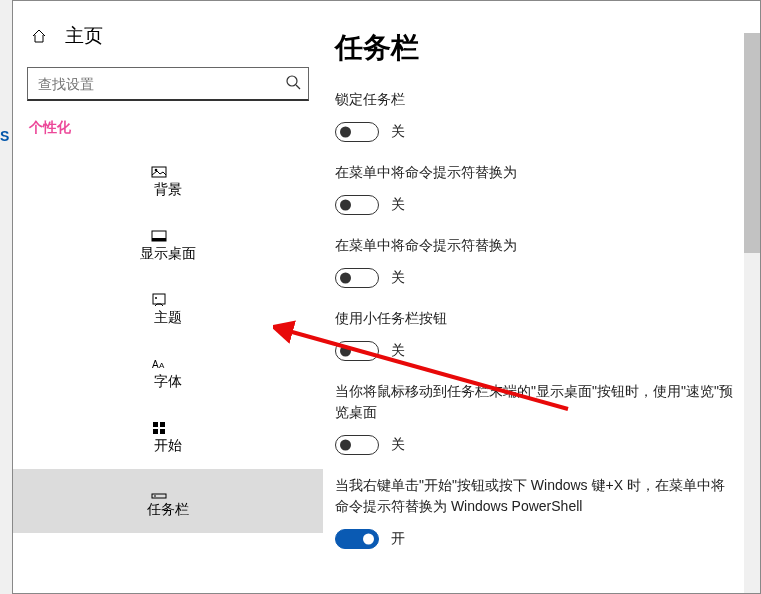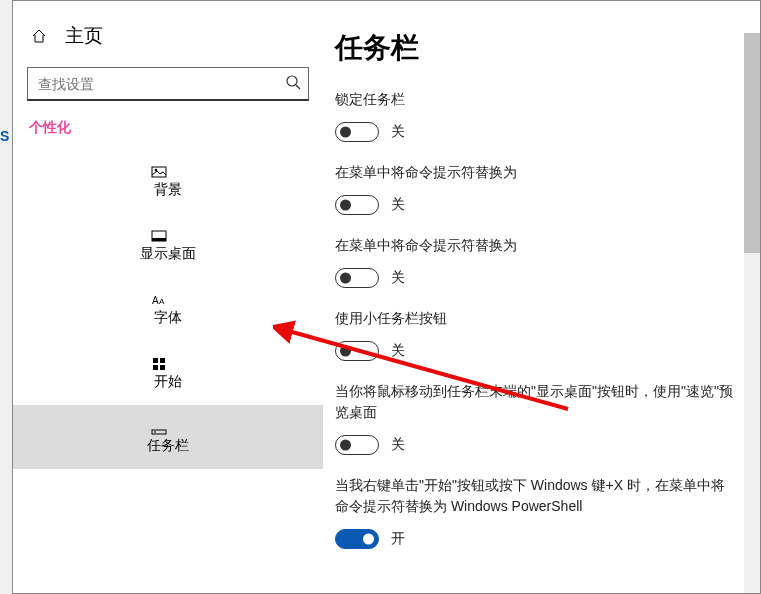--- a/index.html
+++ b/index.html
@@ -275,20 +275,30 @@
               <svg width="16" height="16" viewBox="0 0 16 16">
                 <rect x="1" y="3" width="14" height="10" stroke="#000" fill="none"></rect>
                 <rect x="1" y="10" width="14" height="3" fill="#000"></rect>
               </svg>
             </span>
             <span>显示桌面</span>
           </div>
           <div class="nav-item">
             <span class="icon">
               <svg width="16" height="16" viewBox="0 0 16 16">
+                <rect x="2" y="2" width="12" height="10" stroke="#000" fill="none"></rect>
+                <path d="M4 14 L6 12 L10 12 L12 14" stroke="#000" fill="none"></path>
+                <circle cx="5" cy="6" r="1" fill="#000"></circle>
+              </svg>
+            </span>
+            <span>主题</span>
+          </div>
+          <div class="nav-item">
+            <span class="icon">
+              <svg width="16" height="16" viewBox="0 0 16 16">
                 <text x="1" y="12" font-size="10" font-family="serif" fill="#000">A</text>
                 <text x="8" y="12" font-size="8" font-family="serif" fill="#000">A</text>
               </svg>
             </span>
             <span>字体</span>
           </div>
           <div class="nav-item">
             <span class="icon">
               <svg width="16" height="16" viewBox="0 0 16 16">
                 <rect x="2" y="2" width="5" height="5" fill="#000"></rect>

